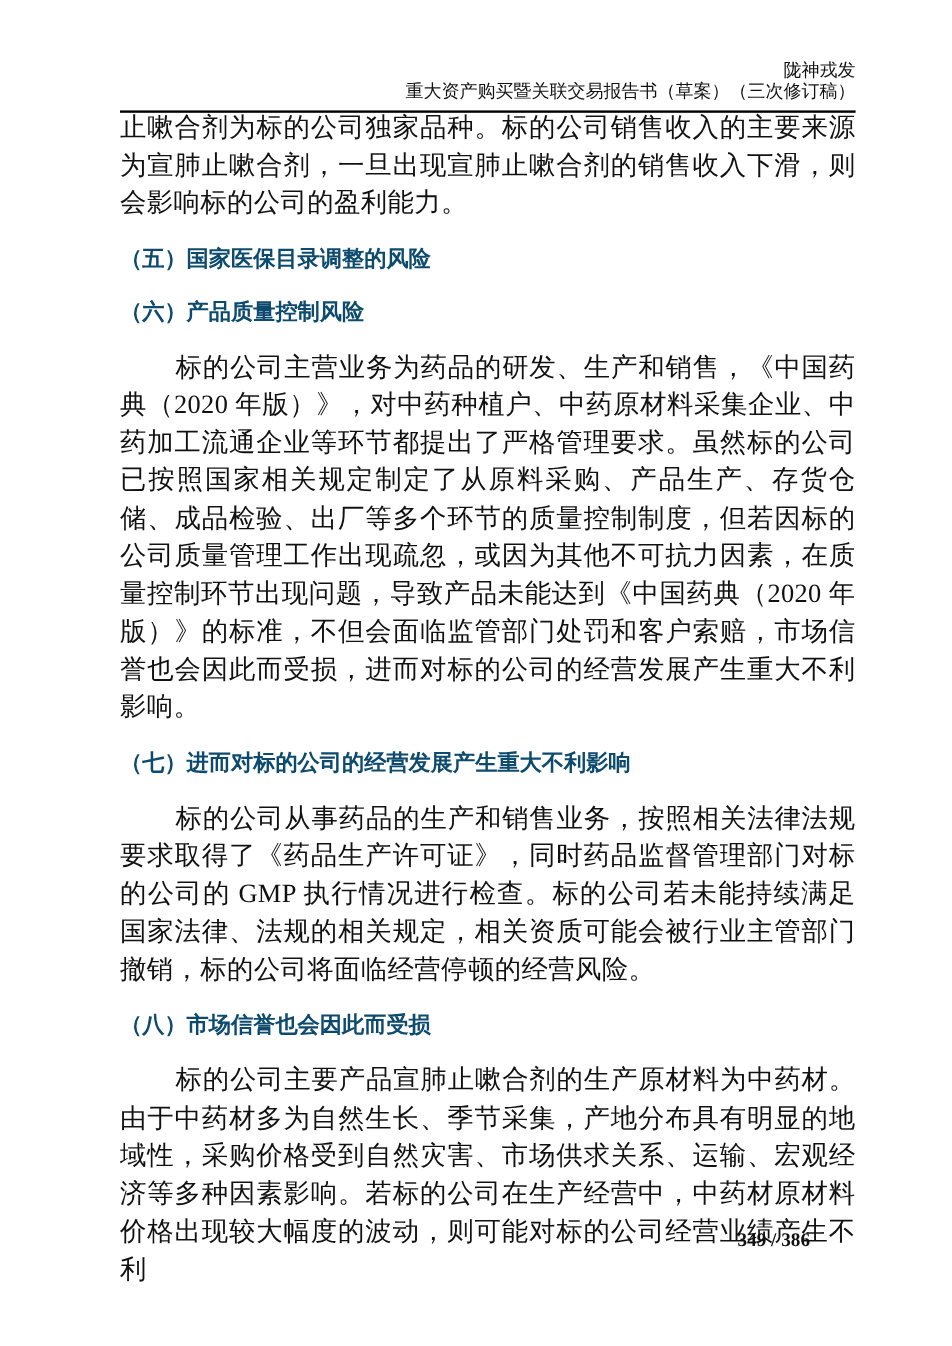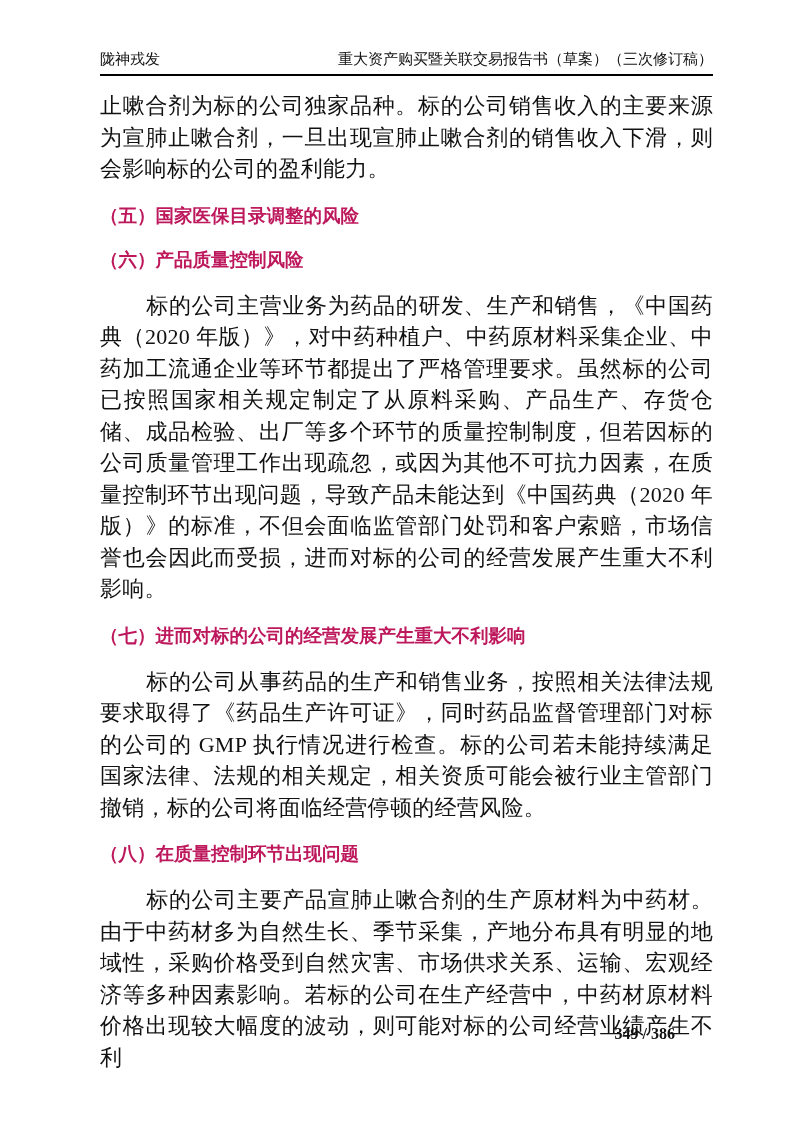--- a/index.html
+++ b/index.html
@@ -22,20 +22,21 @@
     left: 100px;
     right: 80px;
     display: flex;
     justify-content: space-between;
     align-items: flex-end;
     padding-bottom: 6px;
     border-bottom: 2px solid #000000;
     font-size: 15px;
     line-height: 18px;
     white-space: nowrap;
+    flex-direction: column;
   }
   .main {
     position: absolute;
     top: 90px;
     left: 100px;
     right: 80px;
   }
   .para {
     margin: 0;
     font-size: 22px;
@@ -47,21 +48,21 @@
   }
   .para.no-indent {
     text-indent: 0;
   }
   .heading {
     margin: 18px 0 17px 0;
     font-family: "Liberation Sans", "DejaVu Sans", sans-serif;
     font-weight: 700;
     font-size: 18.5px;
     line-height: 26px;
-    color: #be185d;
+    color: #0c4a6e;
   }
   .footer {
     position: absolute;
     top: 1024px;
     right: 118px;
     font-size: 16px;
     font-weight: 700;
     line-height: 20px;
   }
 </style>
@@ -79,21 +80,21 @@
     <p class="para no-indent">止嗽合剂为标的公司独家品种。标的公司销售收入的主要来源为宣肺止嗽合剂，一旦出现宣肺止嗽合剂的销售收入下滑，则会影响标的公司的盈利能力。</p>
 
     <h2 class="heading">（五）国家医保目录调整的风险</h2>
 
     <h2 class="heading">（六）产品质量控制风险</h2>
     <p class="para">标的公司主营业务为药品的研发、生产和销售，《中国药典（2020 年版）》，对中药种植户、中药原材料采集企业、中药加工流通企业等环节都提出了严格管理要求。虽然标的公司已按照国家相关规定制定了从原料采购、产品生产、存货仓储、成品检验、出厂等多个环节的质量控制制度，但若因标的公司质量管理工作出现疏忽，或因为其他不可抗力因素，在质量控制环节出现问题，导致产品未能达到《中国药典（2020 年版）》的标准，不但会面临监管部门处罚和客户索赔，市场信誉也会因此而受损，进而对标的公司的经营发展产生重大不利影响。</p>
 
     <h2 class="heading">（七）进而对标的公司的经营发展产生重大不利影响</h2>
     <p class="para">标的公司从事药品的生产和销售业务，按照相关法律法规要求取得了《药品生产许可证》，同时药品监督管理部门对标的公司的 GMP 执行情况进行检查。标的公司若未能持续满足国家法律、法规的相关规定，相关资质可能会被行业主管部门撤销，标的公司将面临经营停顿的经营风险。</p>
 
-    <h2 class="heading">（八）在质量控制环节出现问题</h2>
+    <h2 class="heading">（八）市场信誉也会因此而受损</h2>
     <p class="para">标的公司主要产品宣肺止嗽合剂的生产原材料为中药材。由于中药材多为自然生长、季节采集，产地分布具有明显的地域性，采购价格受到自然灾害、市场供求关系、运输、宏观经济等多种因素影响。若标的公司在生产经营中，中药材原材料价格出现较大幅度的波动，则可能对标的公司经营业绩产生不利</p>
   </div>
 
   <div class="footer">
     <span>349 / 386</span>
   </div>
 
 </div>
 
 </body></html>

